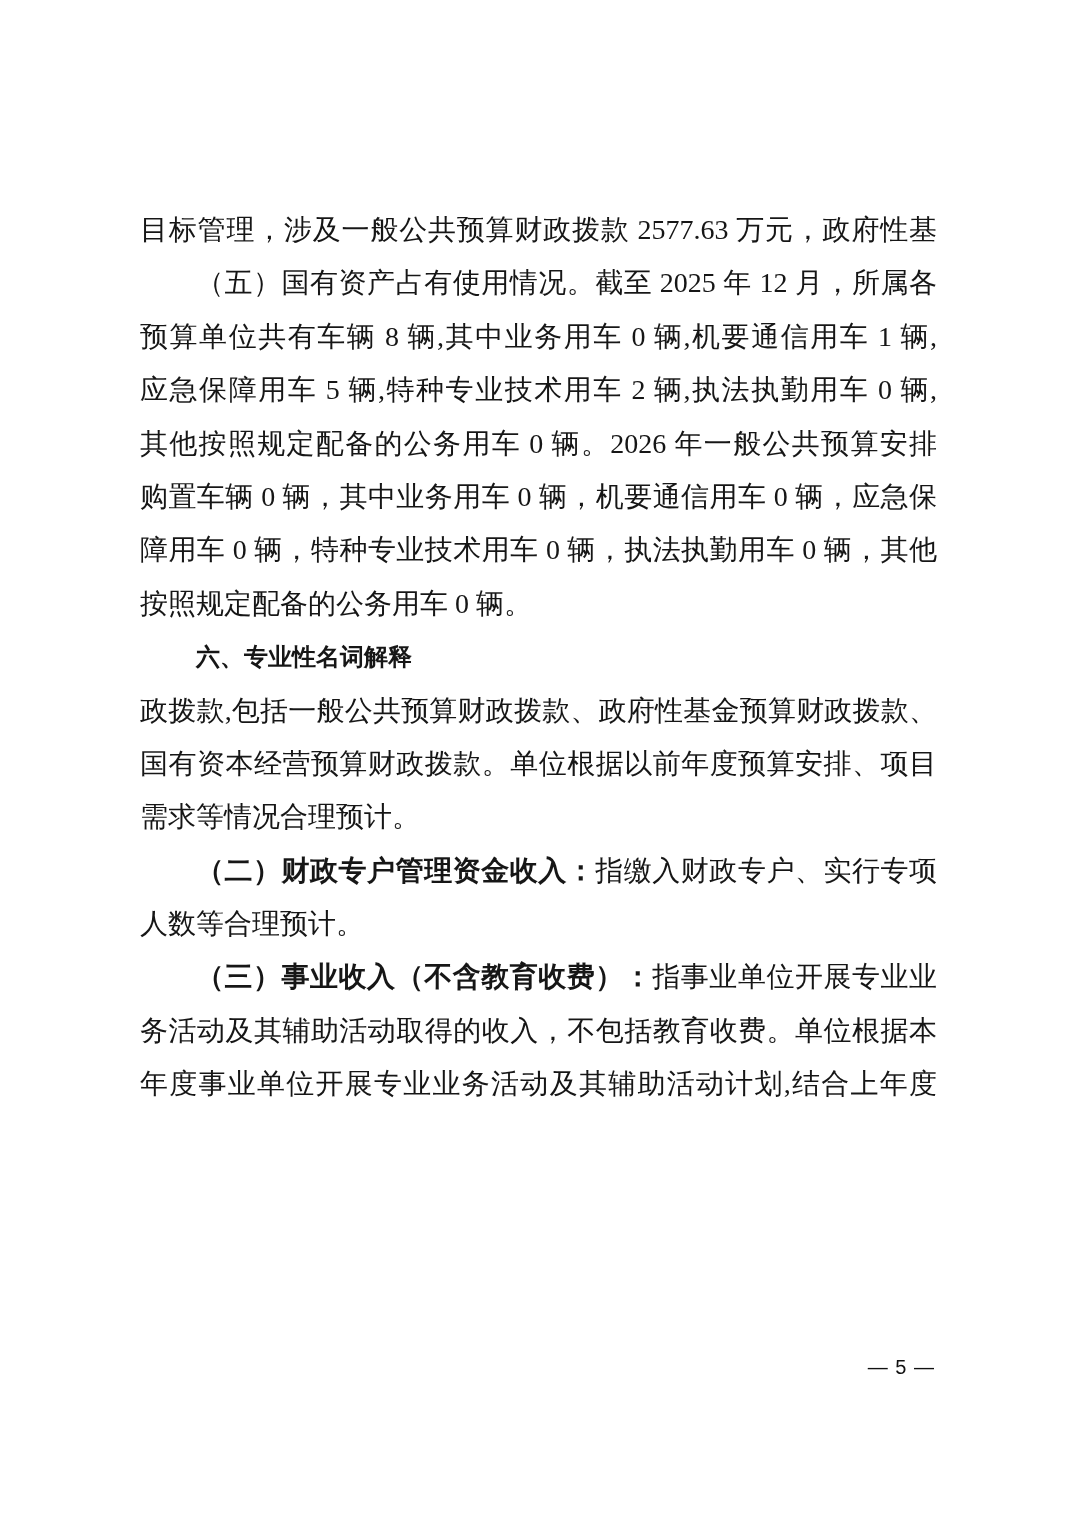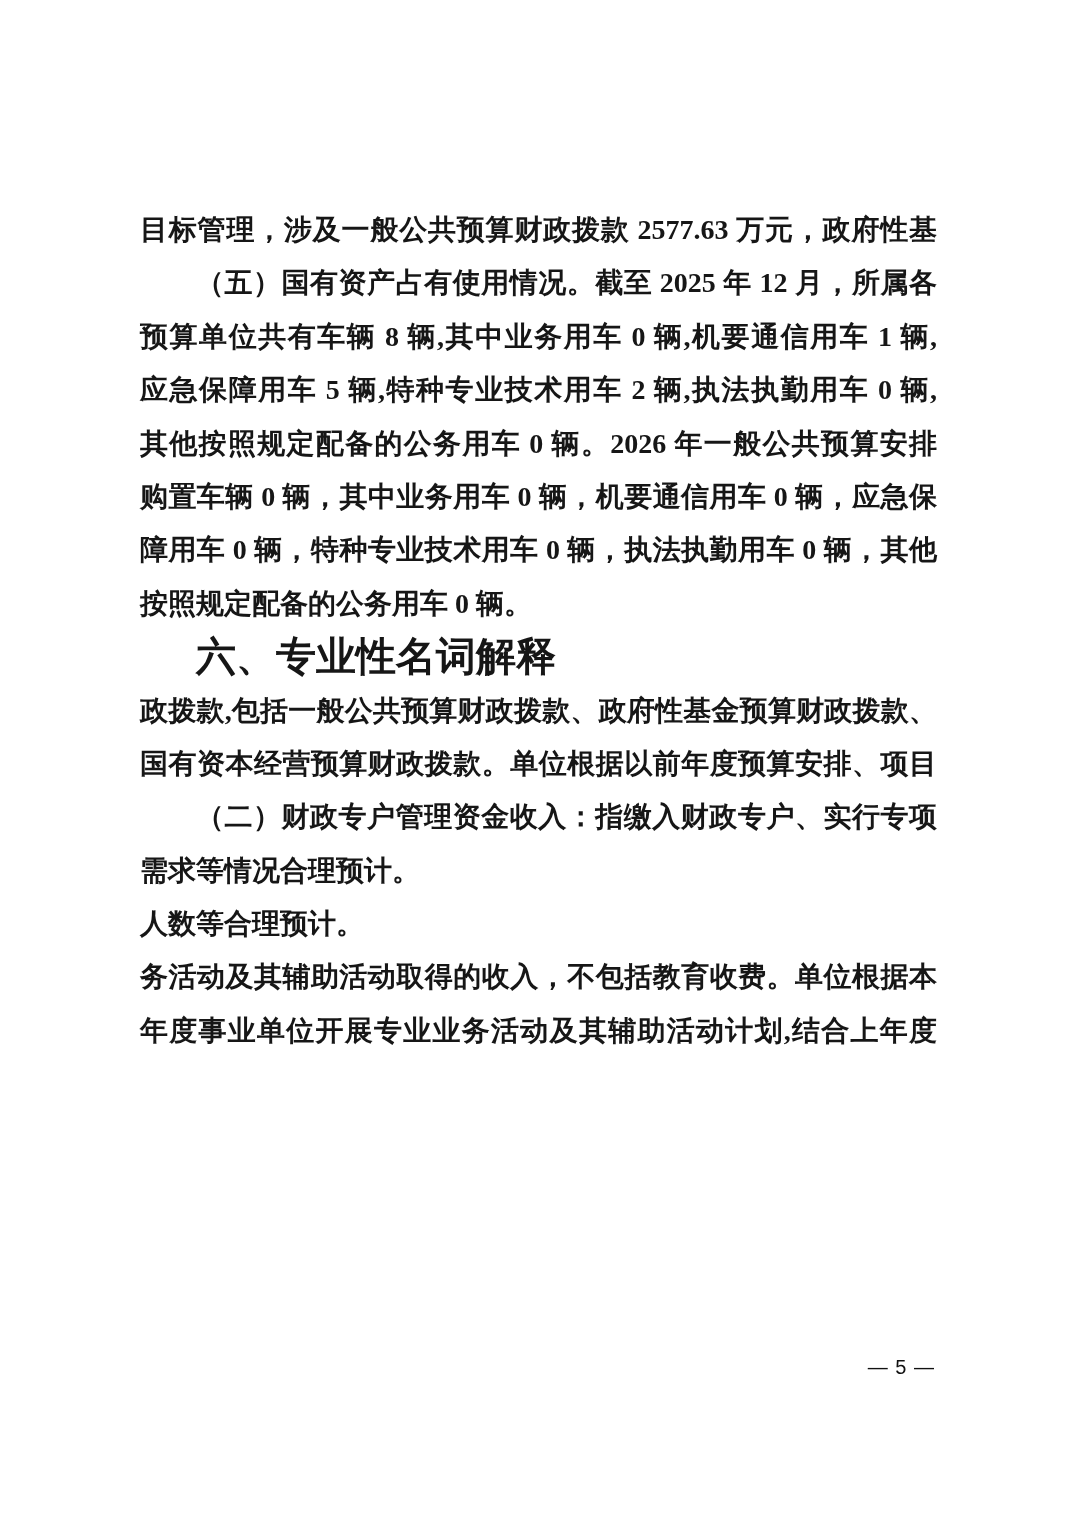--- a/index.html
+++ b/index.html
@@ -34,23 +34,23 @@
     white-space: normal;
     text-align: justify;
     text-align-last: justify;
   }
   .line.indent {
     padding-left: 56px;
   }
   .line.heading {
     font-family: "Liberation Sans", "DejaVu Sans", sans-serif;
     font-weight: 700;
-    font-size: 40px;
+    font-size: 24px;
   }
-  .seg { font-weight: 700; }
+  .seg { font-weight: 400; }
   .seg.bold { font-weight: 700; }
   .pageno {
     position: absolute;
     top: 1356px;
     right: 139px;
     font-family: "Liberation Sans", "DejaVu Sans", sans-serif;
     font-size: 20px;
     color: #111111;
     letter-spacing: 1px;
   }
@@ -64,20 +64,21 @@
       <div class="line fill indent"><span class="seg">（五）国有资产占有使用情况。截至 2025 年 12 月，所属各</span></div>
       <div class="line fill"><span class="seg">预算单位共有车辆 8 辆,其中业务用车 0 辆,机要通信用车 1 辆,</span></div>
       <div class="line fill"><span class="seg">应急保障用车 5 辆,特种专业技术用车 2 辆,执法执勤用车 0 辆,</span></div>
       <div class="line fill"><span class="seg">其他按照规定配备的公务用车 0 辆。2026 年一般公共预算安排</span></div>
       <div class="line fill"><span class="seg">购置车辆 0 辆，其中业务用车 0 辆，机要通信用车 0 辆，应急保</span></div>
       <div class="line fill"><span class="seg">障用车 0 辆，特种专业技术用车 0 辆，执法执勤用车 0 辆，其他</span></div>
       <div class="line"><span class="seg">按照规定配备的公务用车 0 辆。</span></div>
       <div class="line indent heading"><span class="seg bold">六、专业性名词解释</span></div>
       <div class="line fill"><span class="seg">政拨款,包括一般公共预算财政拨款、政府性基金预算财政拨款、</span></div>
       <div class="line fill"><span class="seg">国有资本经营预算财政拨款。单位根据以前年度预算安排、项目</span></div>
+      <div class="line"><span class="seg">需求等情况合理预计。</span></div>
       <div class="line fill indent"><span class="seg bold">（二）财政专户管理资金收入：</span><span class="seg">指缴入财政专户、实行专项</span></div>
-      <div class="line"><span class="seg">需求等情况合理预计。</span></div>
       <div class="line"><span class="seg">人数等合理预计。</span></div>
+      <div class="line fill indent"><span class="seg bold">（三）事业收入（不含教育收费）：</span><span class="seg">指事业单位开展专业业</span></div>
       <div class="line fill"><span class="seg">务活动及其辅助活动取得的收入，不包括教育收费。单位根据本</span></div>
       <div class="line fill"><span class="seg">年度事业单位开展专业业务活动及其辅助活动计划,结合上年度</span></div>
     </div>
   <div class="pageno">— 5 —</div>
 </div>
 
 </body></html>

